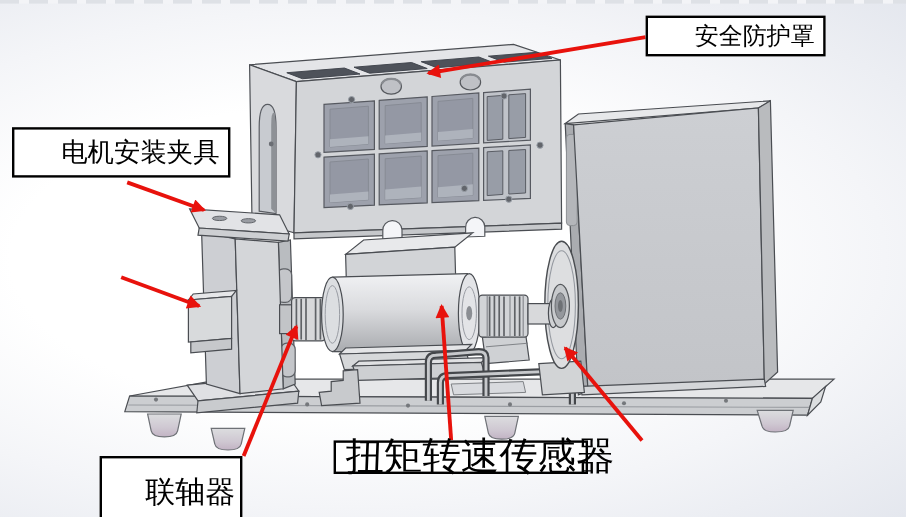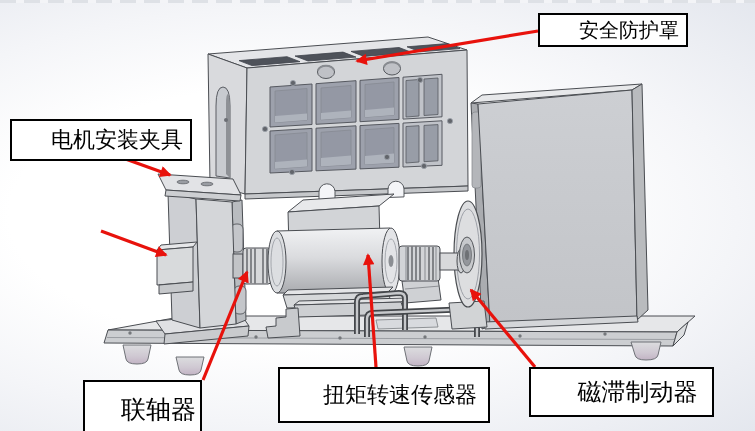--- a/index.html
+++ b/index.html
@@ -6,24 +6,24 @@
   #stage{position:relative;width:755px;height:431px;overflow:hidden;
     background:radial-gradient(ellipse at 38% 50%, #ffffff 42%, #f4f5f8 68%, #e4e7ee 100%);
     font-family:"Liberation Serif", serif;}
   #topstrip{position:absolute;left:0;top:0;width:755px;height:3px;
     background:repeating-linear-gradient(90deg,#dee1e6 0 16px,#f3f4f7 16px 24px);}
   svg{position:absolute;left:0;top:0;}
   .label{position:absolute;background:#ffffff;border:2px solid #000;box-sizing:border-box;
     display:flex;align-items:center;justify-content:center;
     font-size:22px;color:#000;white-space:nowrap;padding-left:32px;}
   #label-safety{left:538px;top:13px;width:150px;height:34px;font-size:20px;}
-  #label-fixture{left:10px;top:119px;width:182px;height:42px;}
+  #label-fixture{left:10px;top:106px;width:182px;height:42px;}
   #label-motor{left:10px;top:186px;width:123px;height:45px;}
   #label-coupling{left:83px;top:380px;width:119px;height:58px;font-size:25px;}
-  #label-sensor{left:278px;top:367px;width:212px;height:56px;font-size:22px;text-align:right;}
+  #label-sensor{left:278px;top:367px;width:212px;height:28px;font-size:32px;text-align:right;}
   #label-brake{left:529px;top:367px;width:185px;height:50px;font-size:24px;}
 </style>
 </head>
 <body>
 
 <div id="stage">
   <div id="topstrip"></div>
 
   <svg width="755" height="431" viewBox="0 0 755 431">
     <defs>
@@ -243,14 +243,13 @@
       <line x1="203" y1="380" x2="247" y2="272" marker-end="url(#ah)"></line>
       <line x1="376" y1="367" x2="368" y2="255" marker-end="url(#ah)"></line>
       <line x1="535" y1="367" x2="471" y2="290" marker-end="url(#ah)"></line>
     </g>
   </svg>
 
   <div class="label" id="label-safety">安全防护罩</div>
   <div class="label" id="label-fixture">电机安装夹具</div>
   <div class="label" id="label-coupling">联轴器</div>
   <div class="label" id="label-sensor">扭矩转速传感器</div>
-  <div class="label" id="label-brake">磁滞制动器</div>
 </div>
 
 </body></html>

